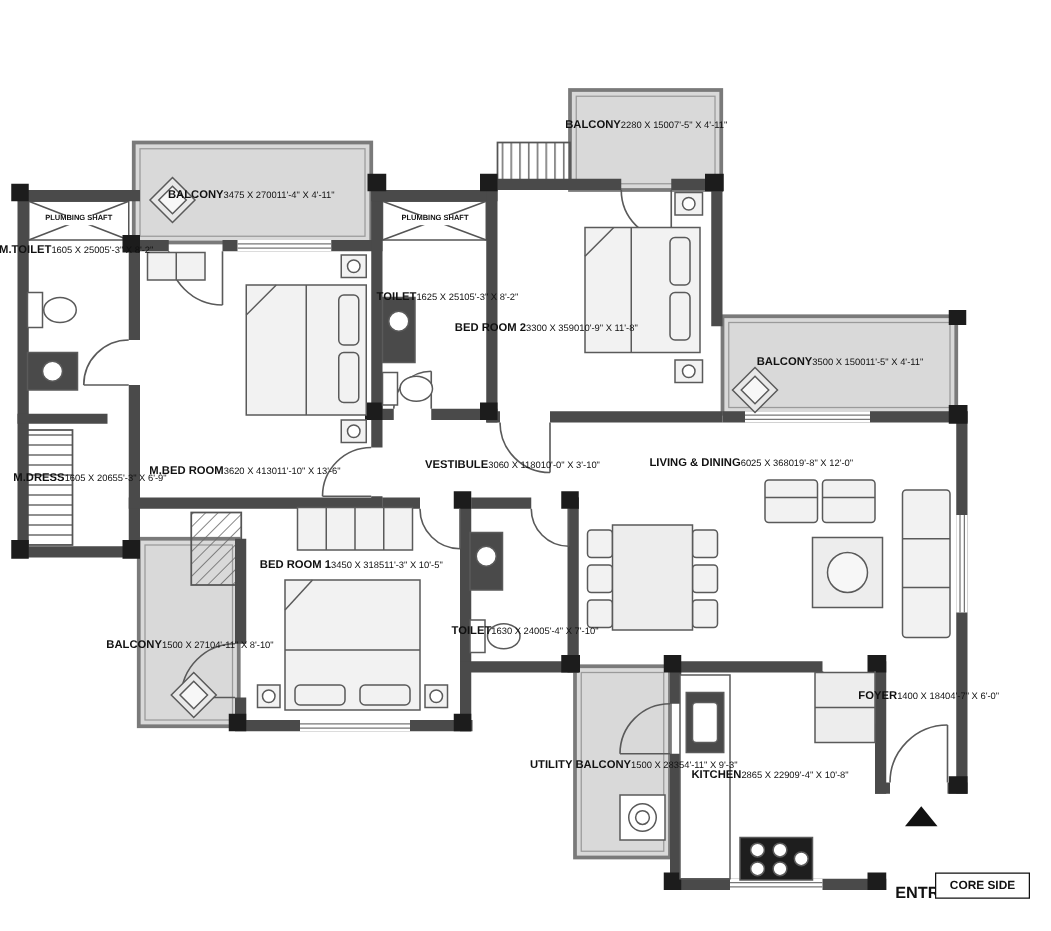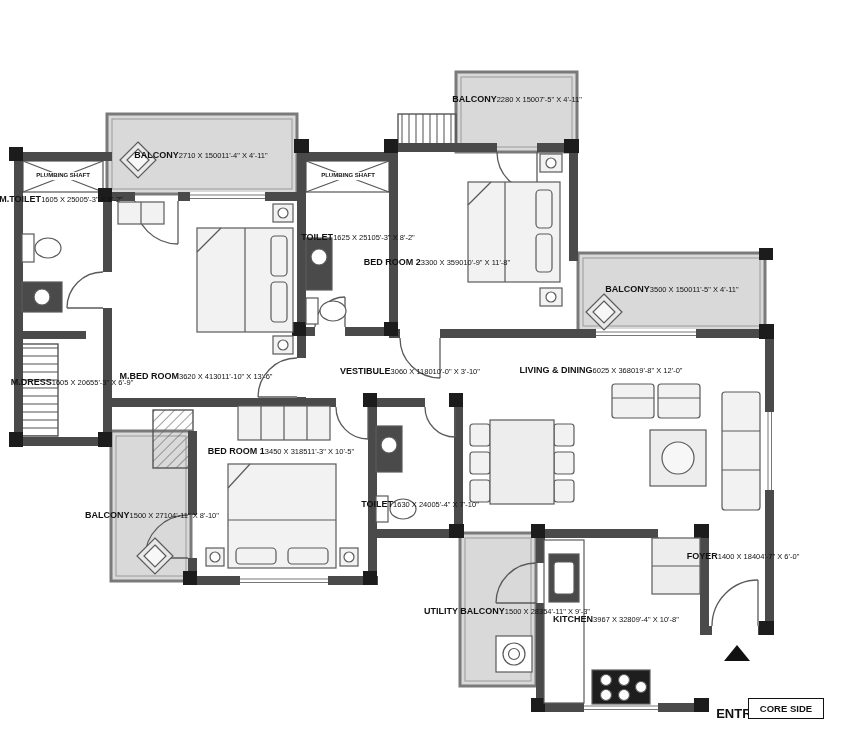--- a/index.html
+++ b/index.html
@@ -311,21 +311,21 @@
           <polygon points="155,545 166,556 155,567 144,556" fill="#f7f7f7"></polygon>
     </g>
   </g>
 
   <polygon points="737,645 724,661 750,661" fill="#111"></polygon>
 </svg>
 
 
 <div class="label" style="left:201px;top:156px">
   <span class="rname">BALCONY</span>
-  <span class="rdim">2710 X 1500</span>
+  <span class="rdim">3475 X 2700</span>
   <span class="rdim">11'-4" X 4'-11"</span>
 </div>
 <div class="label shaft" style="left:63px;top:176px">
   <span class="rname">PLUMBING SHAFT</span>
 </div>
 <div class="label" style="left:61px;top:200px">
   <span class="rname">M.TOILET</span>
   <span class="rdim">1605 X 2500</span>
   <span class="rdim">5'-3" X 8'-2"</span>
 </div>
@@ -392,20 +392,20 @@
   <span class="rdim">1400 X 1840</span>
   <span class="rdim">4'-7" X 6'-0"</span>
 </div>
 <div class="label" style="left:507px;top:612px">
   <span class="rname">UTILITY BALCONY</span>
   <span class="rdim">1500 X 2835</span>
   <span class="rdim">4'-11" X 9'-3"</span>
 </div>
 <div class="label" style="left:616px;top:620px">
   <span class="rname">KITCHEN</span>
-  <span class="rdim">3967 X 3280</span>
+  <span class="rdim">2865 X 2290</span>
   <span class="rdim">9'-4" X 10'-8"</span>
 </div>
 
 <div class="entry-label">ENTRY</div>
 <div class="core-side">CORE SIDE</div>
 
 </div>
 
 </body></html>

